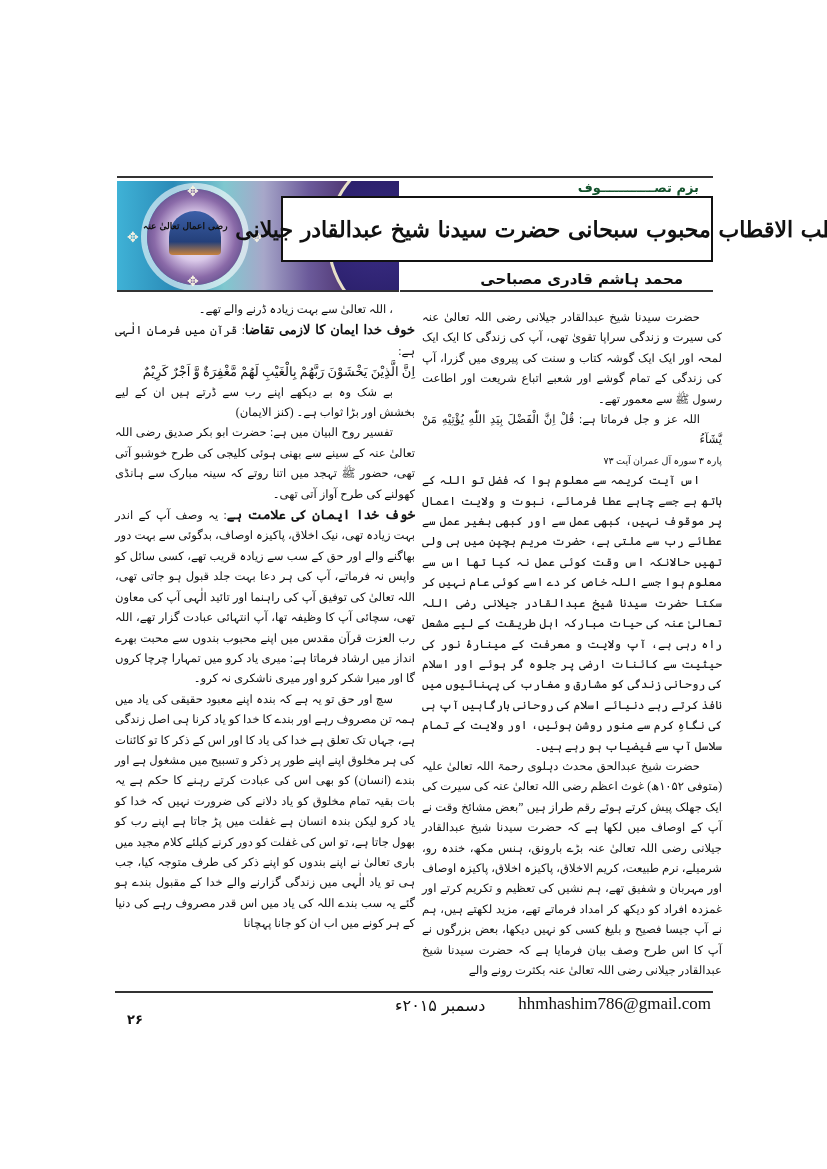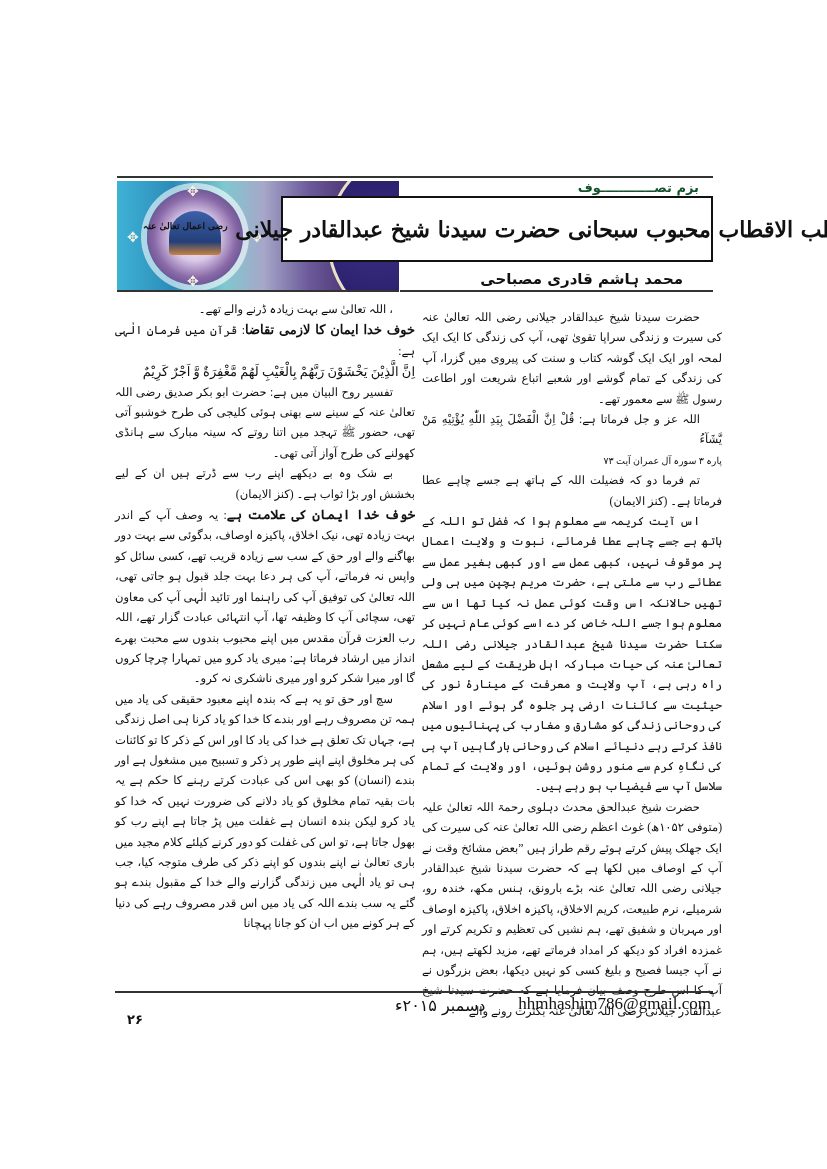--- a/index.html
+++ b/index.html
@@ -73,33 +73,32 @@
     <div class="author">محمد ہاشم قادری مصباحی</div>
   </div>
 
   <div class="banner-left-under"></div>
   <div class="banner-bottomline"></div>
 
   <div class="col col-right">
     <p class="indent">حضرت سیدنا شیخ عبدالقادر جیلانی رضی اللہ تعالیٰ عنہ کی سیرت و زندگی سراپا تقویٰ تھی، آپ کی زندگی کا ایک ایک لمحہ اور ایک ایک گوشہ کتاب و سنت کی پیروی میں گزرا، آپ کی زندگی کے تمام گوشے اور شعبے اتباع شریعت اور اطاعت رسول ﷺ سے معمور تھے۔</p>
     <p class="indent">اللہ عز و جل فرماتا ہے: قُلْ اِنَّ الْفَضْلَ بِیَدِ اللّٰهِ یُؤْتِیْهِ مَنْ یَّشَآءُ</p>
     <p class="ref">پارہ ۳ سورہ آل عمران آیت ۷۳</p>
-    <p class="indent">تم فرما دو کہ فضیلت اللہ کے ہاتھ ہے جسے چاہے عطا فرماتا ہے۔ (کنز الایمان)</p>
     <p class="indent">اس آیت کریمہ سے معلوم ہوا کہ فضل تو اللہ کے ہاتھ ہے جسے چاہے عطا فرمائے، نبوت و ولایت اعمال پر موقوف نہیں، کبھی عمل سے اور کبھی بغیر عمل سے عطائے رب سے ملتی ہے، حضرت مریم بچپن میں ہی ولی تھیں حالانکہ اس وقت کوئی عمل نہ کیا تھا اس سے معلوم ہوا جسے اللہ خاص کر دے اسے کوئی عام نہیں کر سکتا حضرت سیدنا شیخ عبدالقادر جیلانی رضی اللہ تعالیٰ عنہ کی حیات مبارکہ اہل طریقت کے لیے مشعل راہ رہی ہے، آپ ولایت و معرفت کے مینارۂ نور کی حیثیت سے کائنات ارضی پر جلوہ گر ہوئے اور اسلام کی روحانی زندگی کو مشارق و مغارب کی پہنائیوں میں نافذ کرتے رہے دنیائے اسلام کی روحانی بارگاہیں آپ ہی کی نگاہِ کرم سے منور روشن ہوئیں، اور ولایت کے تمام سلاسل آپ سے فیضیاب ہو رہے ہیں۔</p>
     <p class="indent">حضرت شیخ عبدالحق محدث دہلوی رحمۃ اللہ تعالیٰ علیہ (متوفی ۱۰۵۲ھ) غوث اعظم رضی اللہ تعالیٰ عنہ کی سیرت کی ایک جھلک پیش کرتے ہوئے رقم طراز ہیں ”بعض مشائخ وقت نے آپ کے اوصاف میں لکھا ہے کہ حضرت سیدنا شیخ عبدالقادر جیلانی رضی اللہ تعالیٰ عنہ بڑے بارونق، ہنس مکھ، خندہ رو، شرمیلے، نرم طبیعت، کریم الاخلاق، پاکیزہ اخلاق، پاکیزہ اوصاف اور مہربان و شفیق تھے، ہم نشیں کی تعظیم و تکریم کرتے اور غمزدہ افراد کو دیکھ کر امداد فرماتے تھے، مزید لکھتے ہیں، ہم نے آپ جیسا فصیح و بلیغ کسی کو نہیں دیکھا، بعض بزرگوں نے آپ کا اس طرح وصف بیان فرمایا ہے کہ حضرت سیدنا شیخ عبدالقادر جیلانی رضی اللہ تعالیٰ عنہ بکثرت رونے والے</p>
   </div>
 
   <div class="col col-left">
     <p class="indent">، اللہ تعالیٰ سے بہت زیادہ ڈرنے والے تھے۔</p>
     <p>
       <span class="heading">خوف خدا ایمان کا لازمی تقاضا</span><span>: قرآن میں فرمانِ الٰہی ہے:</span>
     </p>
     <p class="ayah">اِنَّ الَّذِیْنَ یَخْشَوْنَ رَبَّهُمْ بِالْغَیْبِ لَهُمْ مَّغْفِرَةٌ وَّ اَجْرٌ كَرِیْمٌ</p>
+    <p class="indent">بے شک وہ بے دیکھے اپنے رب سے ڈرتے ہیں ان کے لیے بخشش اور بڑا ثواب ہے۔ (کنز الایمان)</p>
     <p class="indent">تفسیر روح البیان میں ہے: حضرت ابو بکر صدیق رضی اللہ تعالیٰ عنہ کے سینے سے بھنی ہوئی کلیجی کی طرح خوشبو آتی تھی، حضور ﷺ تہجد میں اتنا روتے کہ سینہ مبارک سے ہانڈی کھولنے کی طرح آواز آتی تھی۔</p>
-    <p class="indent">بے شک وہ بے دیکھے اپنے رب سے ڈرتے ہیں ان کے لیے بخشش اور بڑا ثواب ہے۔ (کنز الایمان)</p>
     <p>
       <span class="heading">خوف خدا ایمان کی علامت ہے</span><span>: یہ وصف آپ کے اندر بہت زیادہ تھی، نیک اخلاق، پاکیزہ اوصاف، بدگوئی سے بہت دور بھاگنے والے اور حق کے سب سے زیادہ قریب تھے، کسی سائل کو واپس نہ فرماتے، آپ کی ہر دعا بہت جلد قبول ہو جاتی تھی، اللہ تعالیٰ کی توفیق آپ کی راہنما اور تائید الٰہی آپ کی معاون تھی، سچائی آپ کا وظیفہ تھا، آپ انتہائی عبادت گزار تھے، اللہ رب العزت قرآن مقدس میں اپنے محبوب بندوں سے محبت بھرے انداز میں ارشاد فرماتا ہے: میری یاد کرو میں تمہارا چرچا کروں گا اور میرا شکر کرو اور میری ناشکری نہ کرو۔</span>
     </p>
     <p class="indent">سچ اور حق تو یہ ہے کہ بندہ اپنے معبود حقیقی کی یاد میں ہمہ تن مصروف رہے اور بندے کا خدا کو یاد کرنا ہی اصل زندگی ہے، جہاں تک تعلق ہے خدا کی یاد کا اور اس کے ذکر کا تو کائنات کی ہر مخلوق اپنے اپنے طور پر ذکر و تسبیح میں مشغول ہے اور بندے (انسان) کو بھی اس کی عبادت کرتے رہنے کا حکم ہے یہ بات بقیہ تمام مخلوق کو یاد دلانے کی ضرورت نہیں کہ خدا کو یاد کرو لیکن بندہ انسان ہے غفلت میں پڑ جاتا ہے اپنے رب کو بھول جاتا ہے، تو اس کی غفلت کو دور کرنے کیلئے کلام مجید میں باری تعالیٰ نے اپنے بندوں کو اپنے ذکر کی طرف متوجہ کیا، جب ہی تو یاد الٰہی میں زندگی گزارنے والے خدا کے مقبول بندے ہو گئے یہ سب بندے اللہ کی یاد میں اس قدر مصروف رہے کی دنیا کے ہر کونے میں اب ان کو جانا پہچانا</p>
   </div>
 
   <div class="footer-line"></div>
   <div class="footer">
     <span class="page-num">۲۶</span>
     <span class="issue-date">دسمبر ۲۰۱۵ء</span>

